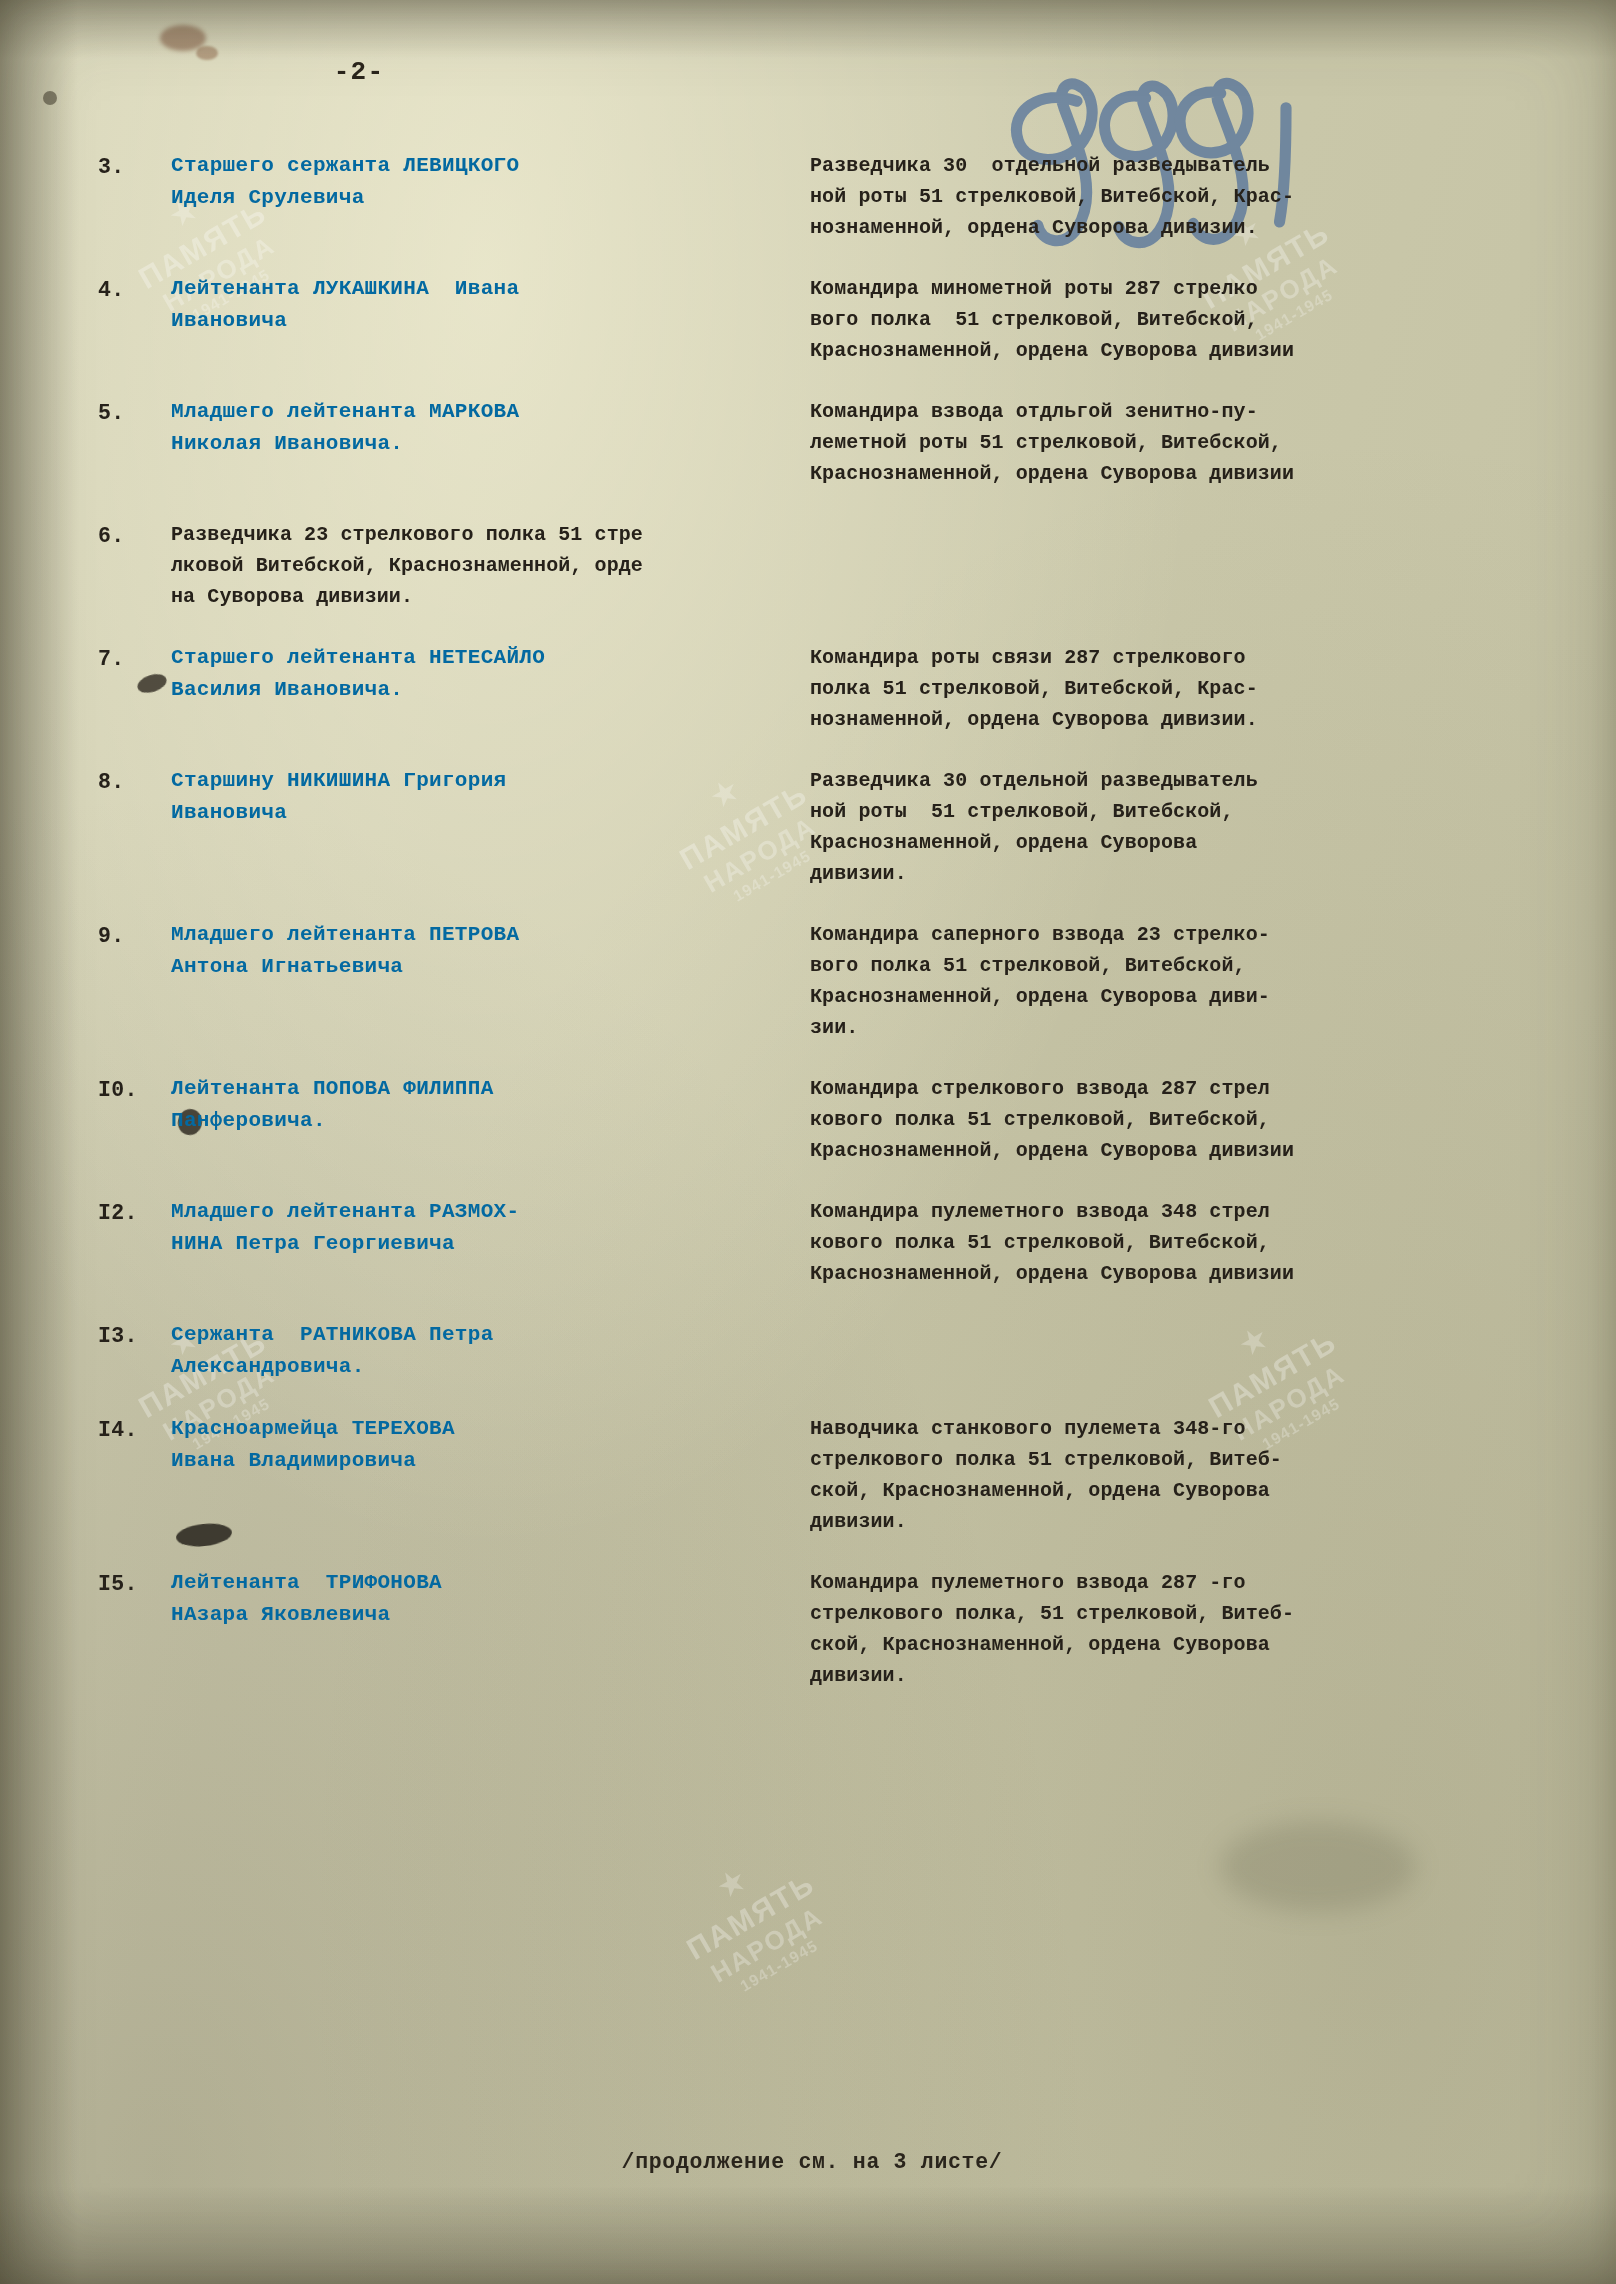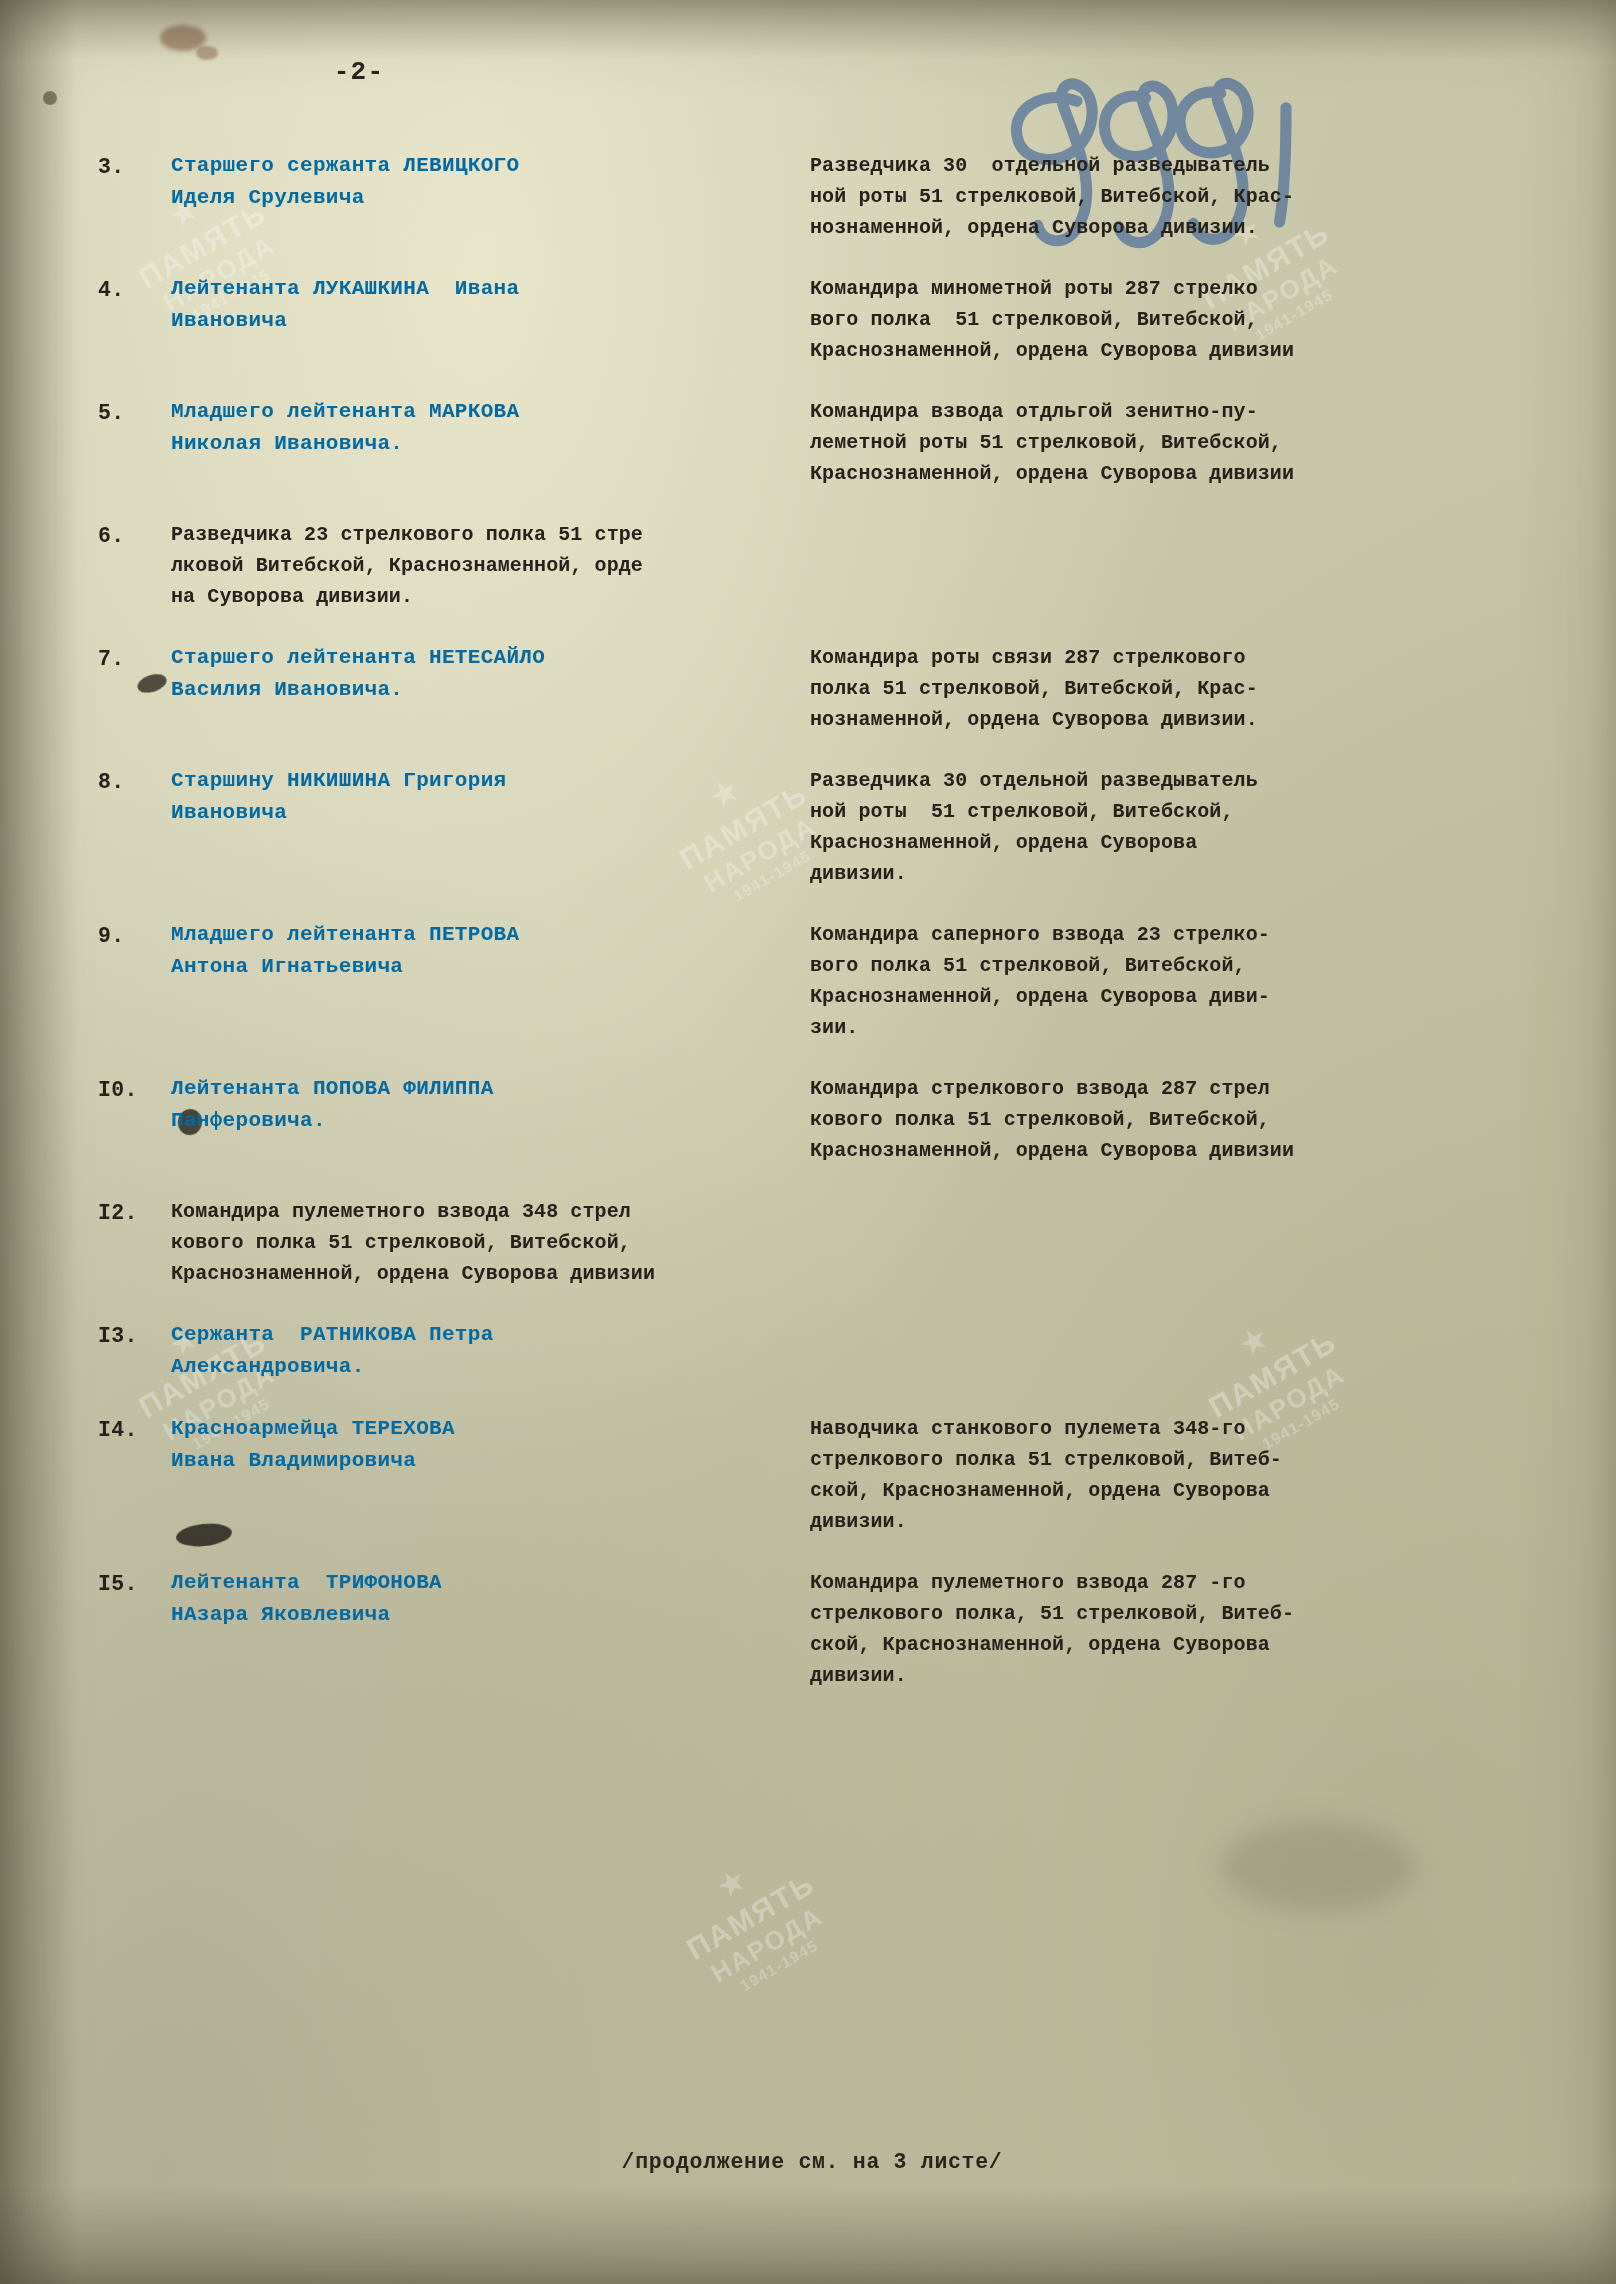--- a/index.html
+++ b/index.html
@@ -314,20 +314,22 @@
       <div class="person">Лейтенанта ПОПОВА ФИЛИППА
 Панферовича.</div>
       <div class="role">Командира стрелкового взвода 287 стрел
 кового полка 51 стрелковой, Витебской,
 Краснознаменной, ордена Суворова дивизии</div>
     </div>
 
 
     <div class="entry">
       <div class="num">I2.</div>
+      <div class="person">Младшего лейтенанта РАЗМОХ-
+НИНА Петра Георгиевича</div>
       <div class="role">Командира пулеметного взвода 348 стрел
 кового полка 51 стрелковой, Витебской,
 Краснознаменной, ордена Суворова дивизии</div>
     </div>
 
     <div class="entry">
       <div class="num">I3.</div>
       <div class="person">Сержанта  РАТНИКОВА Петра
 Александровича.</div>
     </div>

